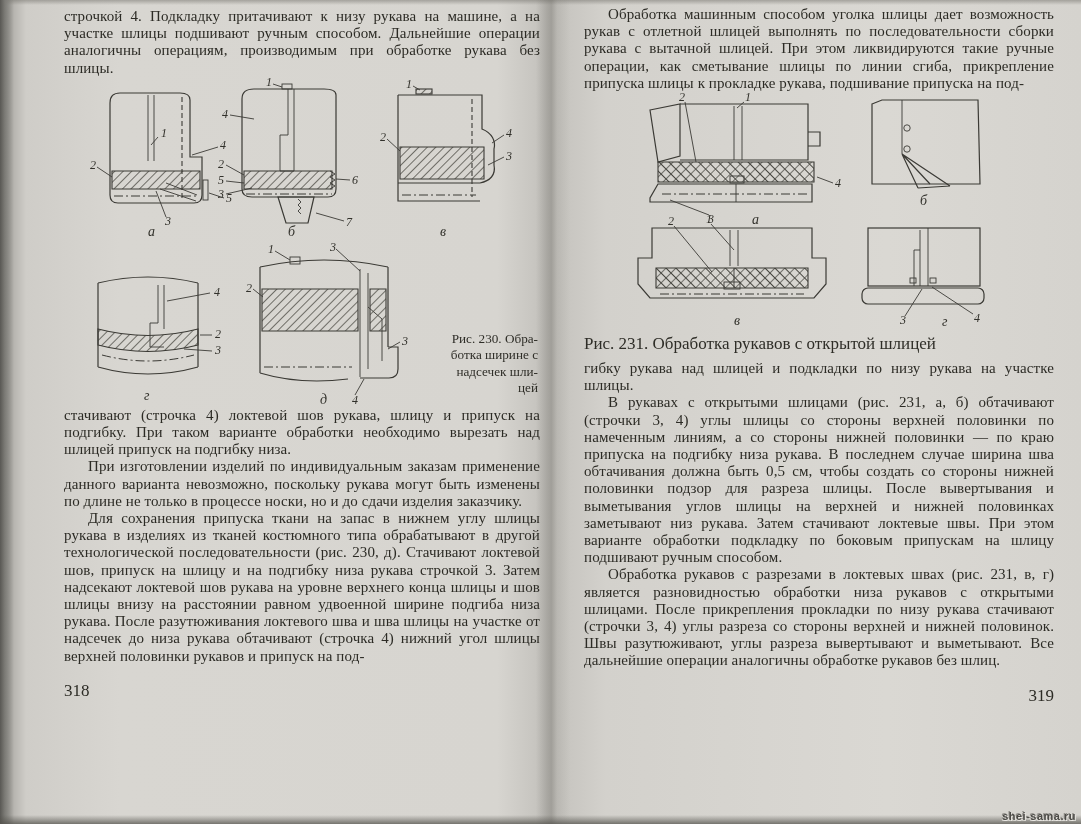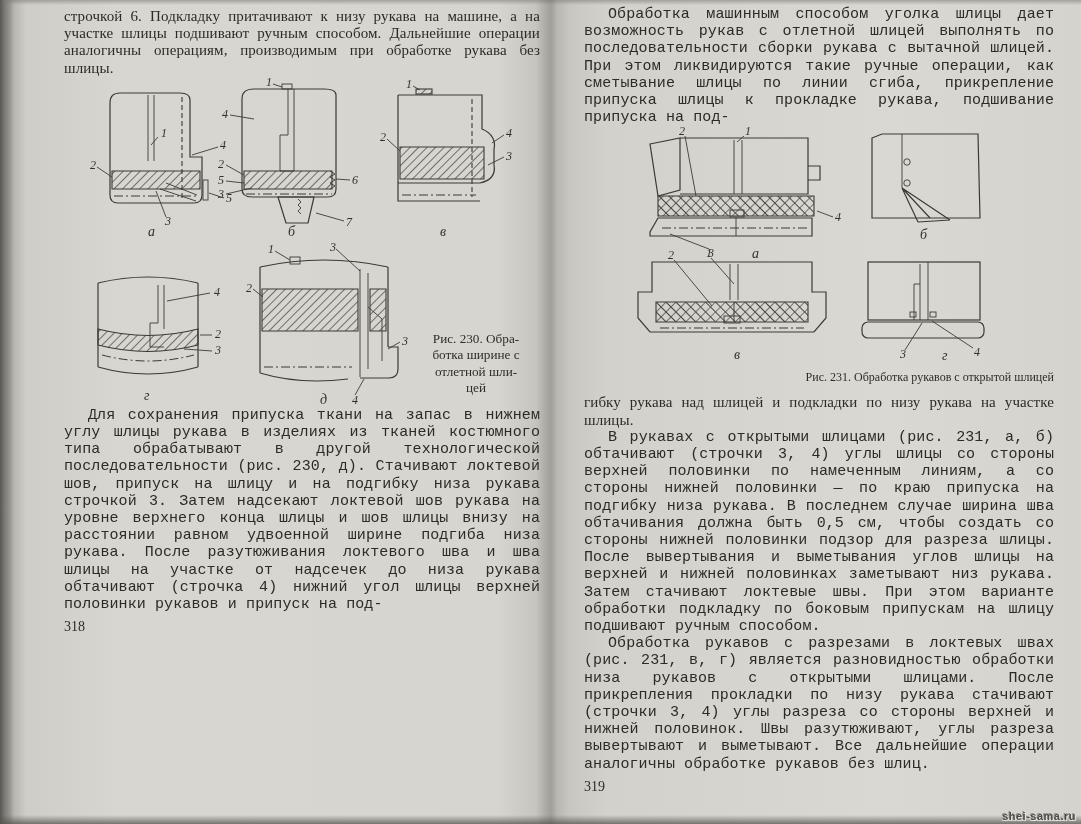--- a/index.html
+++ b/index.html
@@ -15,37 +15,37 @@
   .edge-top{position:absolute;left:0;top:0;width:100%;height:5px;
     background:linear-gradient(180deg,rgba(122,120,114,.55),rgba(122,120,114,0));}
   .edge-bottom{position:absolute;left:0;bottom:0;width:100%;height:9px;
     background:linear-gradient(0deg,rgba(84,83,77,.75),rgba(84,83,77,0));}
   .edge-left{position:absolute;left:0;top:0;width:14px;height:100%;
     background:linear-gradient(90deg,#595854 0px,#7d7c77 5px,rgba(125,124,119,0) 14px);}
   .gutter{position:absolute;left:536px;top:0;width:34px;height:100%;
     background:linear-gradient(90deg,rgba(110,108,102,0) 0%,rgba(104,102,96,.38) 45%,rgba(130,128,122,.18) 62%,rgba(110,108,102,0) 100%);}
   .page{position:absolute;color:#2c2b25;}
   .page p{margin:0;text-align:justify;font-size:15px;line-height:17.2px;letter-spacing:.1px;}
-  .page p.indent{text-indent:24px;font-family:Liberation Mono, monospace;}
+  .page p.indent{text-indent:24px;}
   .page-left{left:64px;top:8px;width:476px;}
   .page-right{left:584px;top:6px;width:470px;}
   .figure{position:relative;}
   .fig230{width:474px;height:330px;}
   .fig231{width:470px;height:240px;}
   .figure svg{position:absolute;left:0;top:0;}
   .caption-230{
     position:absolute;left:350px;top:254px;width:124px;
-    font-size:13.2px;line-height:16.5px;text-align:center;color:#2e2d27;
+    font-size:13.2px;line-height:16.5px;text-align:right;color:#2e2d27;
   }
   .caption-231{
-    text-align:right;font-size:12px;line-height:17px;color:#2e2d27;
+    text-align:left;font-size:17px;line-height:17px;color:#2e2d27;
     margin:3px 0 8px 0;
   }
-  .pagenum{font-size:14px;margin-top:6px;}
-  .pagenum.right{text-align:left;}
+  .pagenum{font-size:17px;margin-top:16px;}
+  .pagenum.right{text-align:right;}
   .watermark{
     position:absolute;right:5px;bottom:2px;
     font-family:"Liberation Sans", sans-serif;
     font-weight:bold;font-size:11px;letter-spacing:.5px;color:#4c4b47;
     text-shadow:1px 1px 0 #e9e7e2,-1px -1px 0 #93918c,1px -1px 0 #d8d6d1,-1px 1px 0 #d8d6d1;
   }
   
   .ln{stroke:#3b3a35;stroke-width:1.2;fill:none;}
   .thin{stroke:#3b3a35;stroke-width:.9;fill:none;}
   .dash{stroke:#3b3a35;stroke-width:1.1;fill:none;stroke-dasharray:5 3;}
@@ -57,21 +57,21 @@
 </head>
 <body>
 
 <div class="scan">
   <div class="edge-top"></div>
   <div class="edge-left"></div>
   <div class="gutter"></div>
   <div class="edge-bottom"></div>
 
   <div class="page page-left">
-    <p>строчкой 6. Подкладку притачивают к низу рукава на машине, а на участке шлицы подшивают ручным способом. Дальнейшие операции аналогичны операциям, производимым при обработке рукава без шлицы.</p>
+    <p>строчкой 4. Подкладку притачивают к низу рукава на машине, а на участке шлицы подшивают ручным способом. Дальнейшие операции аналогичны операциям, производимым при обработке рукава без шлицы.</p>
 
     <div class="figure fig230">
       <svg width="474" height="330" viewBox="0 0 474 330">
         <defs>
           <pattern id="h230" width="6" height="6" patternUnits="userSpaceOnUse" patternTransform="rotate(45)">
             <line x1="0" y1="0" x2="0" y2="6" stroke="#4a4943" stroke-width="1.5"></line>
           </pattern>
           <pattern id="h231" width="7" height="7" patternUnits="userSpaceOnUse" patternTransform="rotate(45)">
             <line x1="0" y1="0" x2="0" y2="7" stroke="#45443e" stroke-width="1.4"></line>
             <line x1="0" y1="3.5" x2="7" y2="3.5" stroke="#45443e" stroke-width="1"></line>
@@ -156,25 +156,27 @@
           <text class="co" x="182" y="215">2</text>
           <text class="co" x="338" y="268">3</text>
           <text class="co" x="288" y="327">4</text>
           <text class="sub" x="256" y="327">д</text>
         </g>
       </svg>
 
       <div class="caption-230">
         <div>Рис. 230. Обра-</div>
         <div>ботка ширине с</div>
-        <div>отлетной шли-</div>
+        <div>надсечек шли-</div>
         <div>цей</div>
       </div>
     </div>
 
+    <p>стачивают (строчка 4) локтевой шов рукава, шлицу и припуск на подгибку. При таком варианте обработки необходимо вырезать над шлицей припуск на подгибку низа.</p>
+    <p class="indent">При изготовлении изделий по индивидуальным заказам применение данного варианта невозможно, поскольку рукава могут быть изменены по длине не только в процессе носки, но и до сдачи изделия заказчику.</p>
     <p class="indent">Для сохранения припуска ткани на запас в нижнем углу шлицы рукава в изделиях из тканей костюмного типа обрабатывают в другой технологической последовательности (рис. 230, д). Стачивают локтевой шов, припуск на шлицу и на подгибку низа рукава строчкой 3. Затем надсекают локтевой шов рукава на уровне верхнего конца шлицы и шов шлицы внизу на расстоянии равном удвоенной ширине подгиба низа рукава. После разутюживания локтевого шва и шва шлицы на участке от надсечек до низа рукава обтачивают (строчка 4) нижний угол шлицы верхней половинки рукавов и припуск на под-</p>
     <div class="pagenum">318</div>
   </div>
 
   <div class="page page-right">
     <p class="indent">Обработка машинным способом уголка шлицы дает возможность рукав с отлетной шлицей выполнять по последовательности сборки рукава с вытачной шлицей. При этом ликвидируются такие ручные операции, как сметывание шлицы по линии сгиба, прикрепление припуска шлицы к прокладке рукава, подшивание припуска на под-</p>
 
     <div class="figure fig231">
       <svg width="470" height="240" viewBox="0 0 470 240">
 

